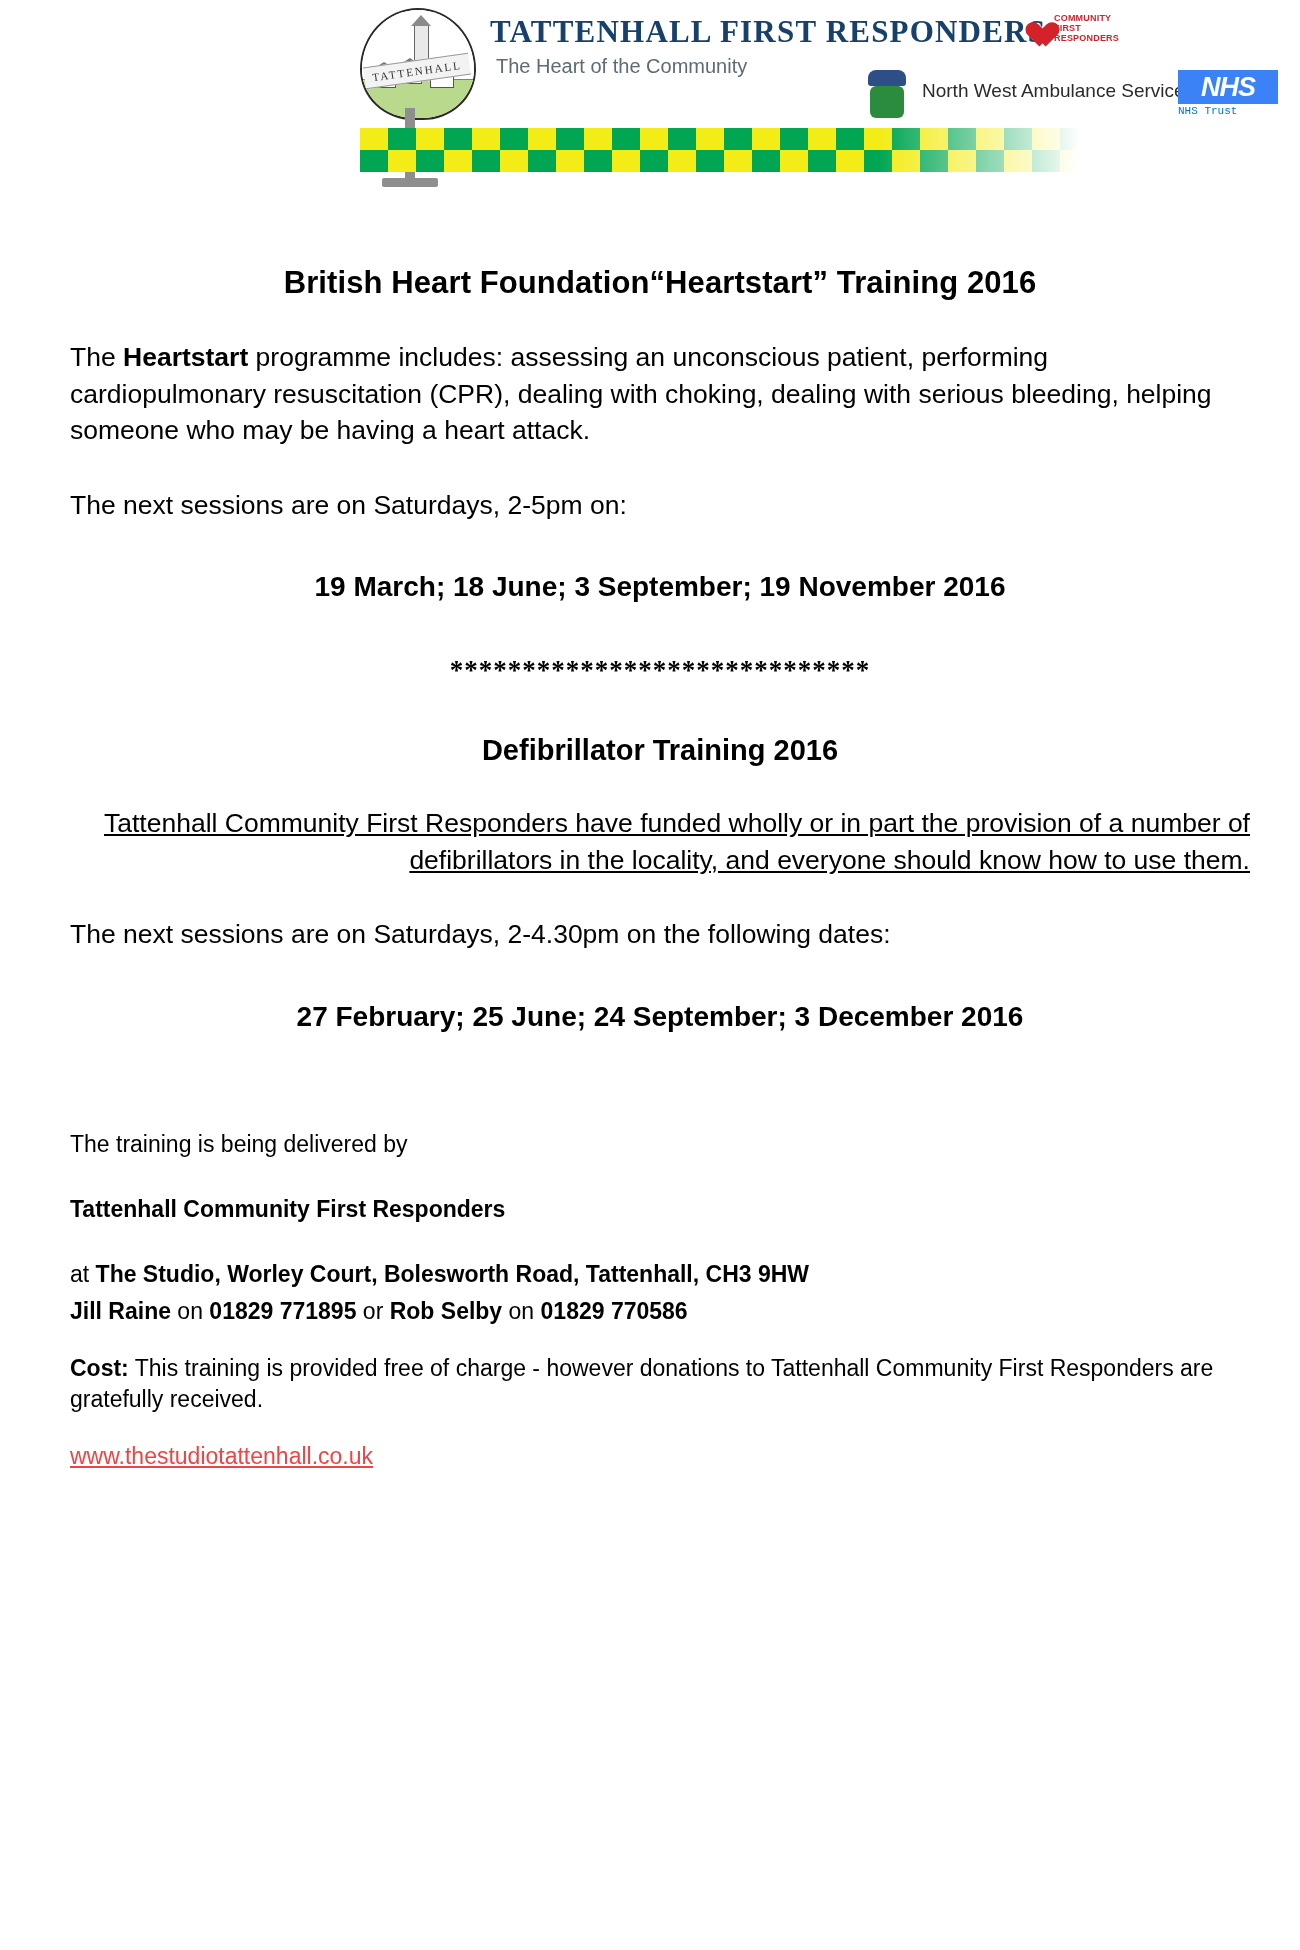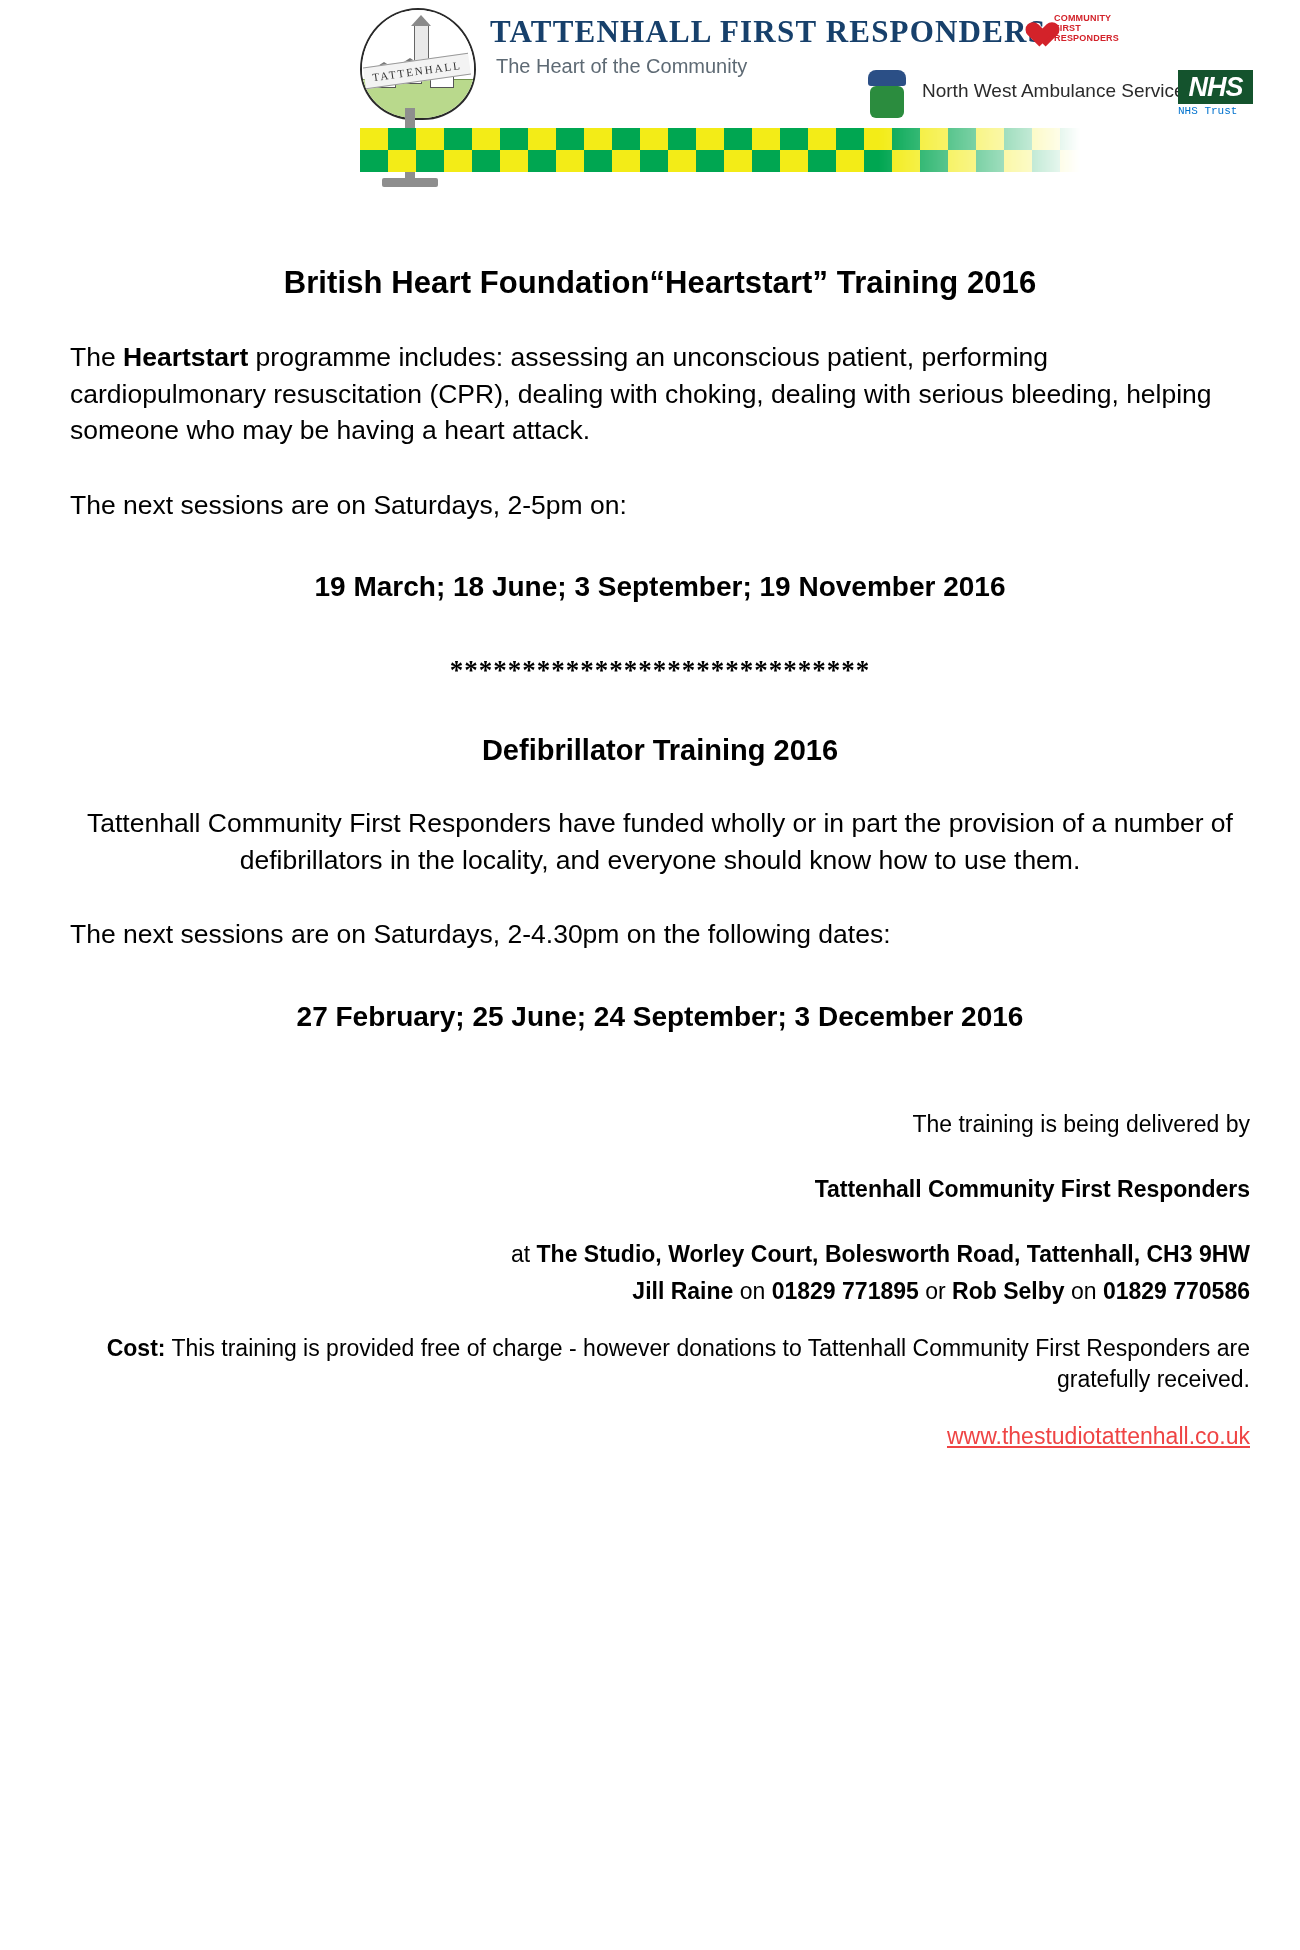--- a/index.html
+++ b/index.html
@@ -233,23 +233,23 @@
     top: 12px;
     font-size: 19px;
     color: #2b2b2b;
     font-family: "Liberation Sans", sans-serif;
     white-space: nowrap;
   }
   .nhs-logo {
     position: absolute;
     left: 318px;
     top: 2px;
-    width: 75px;
+    width: 100px;
     height: 34px;
-    background: #14532d;
+    background: #3b82f6;
     color: #ffffff;
     font-family: "Liberation Sans", sans-serif;
     font-weight: bold;
     font-style: italic;
     font-size: 27px;
     line-height: 34px;
     text-align: center;
     letter-spacing: -1px;
   }
   .nhs-trust {
@@ -304,21 +304,21 @@
     text-align: center;
     margin: 60px 0 12px 0;
     letter-spacing: 0.1px;
   }
   p.para {
     font-size: 26.5px;
     line-height: 1.38;
     margin: 38px 0 0 0;
     text-align: left;
   }
-  p.para.center { text-align: center; }
+  p.para.center { text-align: right; text-decoration: underline; }
   p.dates {
     font-size: 28px;
     font-weight: bold;
     text-align: center;
     margin: 48px 0 0 0;
   }
   p.stars {
     font-size: 27px;
     font-weight: bold;
     text-align: center;
@@ -326,22 +326,22 @@
     margin: 52px 0 0 0;
     font-family: "Liberation Serif", serif;
   }
   h2.section-title {
     font-size: 29px;
     font-weight: bold;
     text-align: center;
     margin: 48px 0 0 0;
   }
   .footer-block {
-    margin-top: 76px;
-    text-align: right;
+    margin-top: 96px;
+    text-align: left;
   }
   .footer-line {
     font-size: 23px;
     margin-top: 34px;
     line-height: 1.35;
   }
   .footer-line.bold { font-weight: bold; }
   .footer-line.small-gap { margin-top: 26px; }
   .footer-line.tight { margin-top: 6px; }
   .link {

